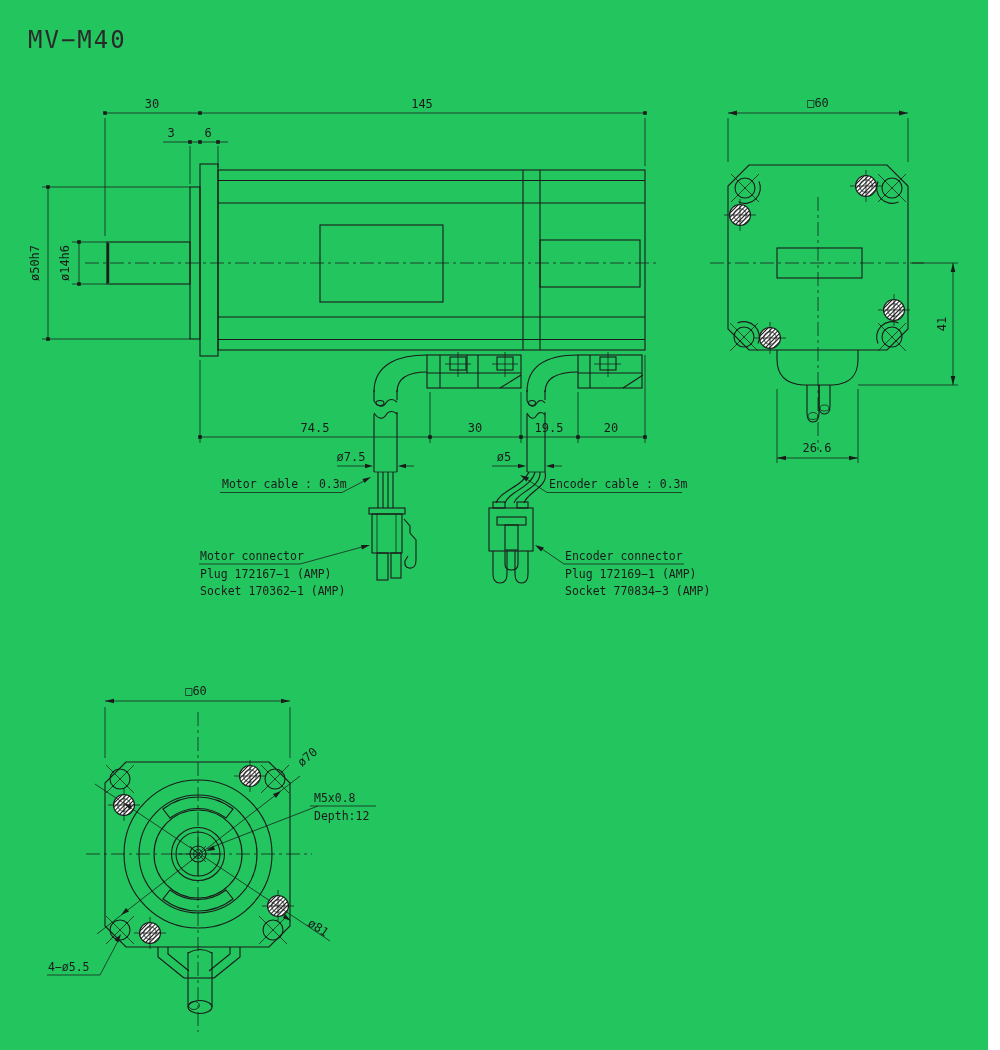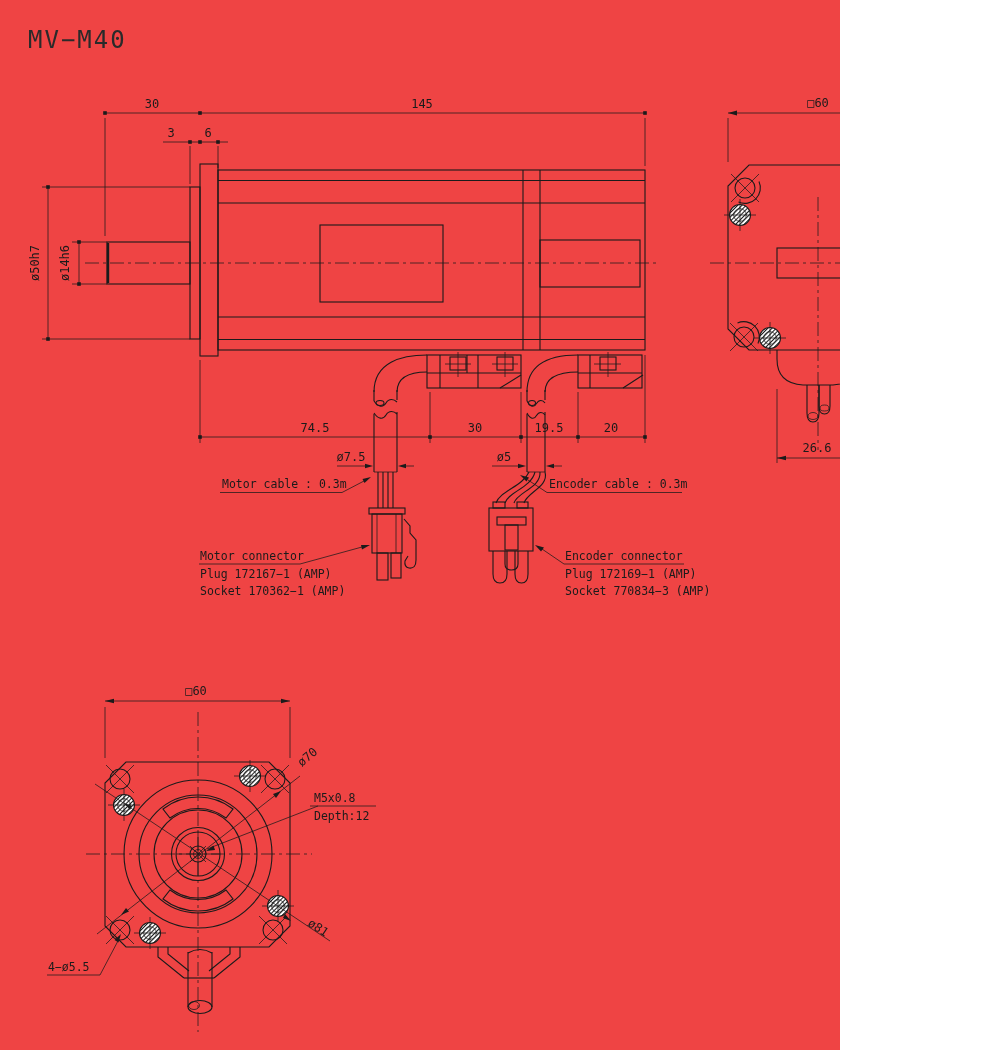--- a/index.html
+++ b/index.html
@@ -1,16 +1,16 @@
 <!DOCTYPE html>
 <html><head>
 <meta charset="utf-8">
 <style>
   html,body{margin:0;padding:0;background:#fff;}
-  .sheet{position:relative;width:840px;height:1050px;background:#ef4444;overflow:hidden;
+  .sheet{position:relative;width:988px;height:1050px;background:#22c55e;overflow:hidden;
          font-family:"DejaVu Sans Mono", monospace;}
   svg{position:absolute;left:0;top:0;}
   svg text{fill:#1b1b1b;font-family:"DejaVu Sans Mono", monospace;}
   .ttl{font-size:24px;letter-spacing:2px;fill:#2a2a2a;}
   .dim{font-size:12px;}
   .lbl{font-size:11.5px;}
   .ln{stroke:#1b1b1b;stroke-width:1.1;fill:none;}
   .thin{stroke:#1b1b1b;stroke-width:0.75;fill:none;}
   .thk{stroke:#1b1b1b;stroke-width:2.4;fill:none;}
   .cl{stroke:#1b1b1b;stroke-width:0.75;fill:none;stroke-dasharray:14 4 3 4;}

